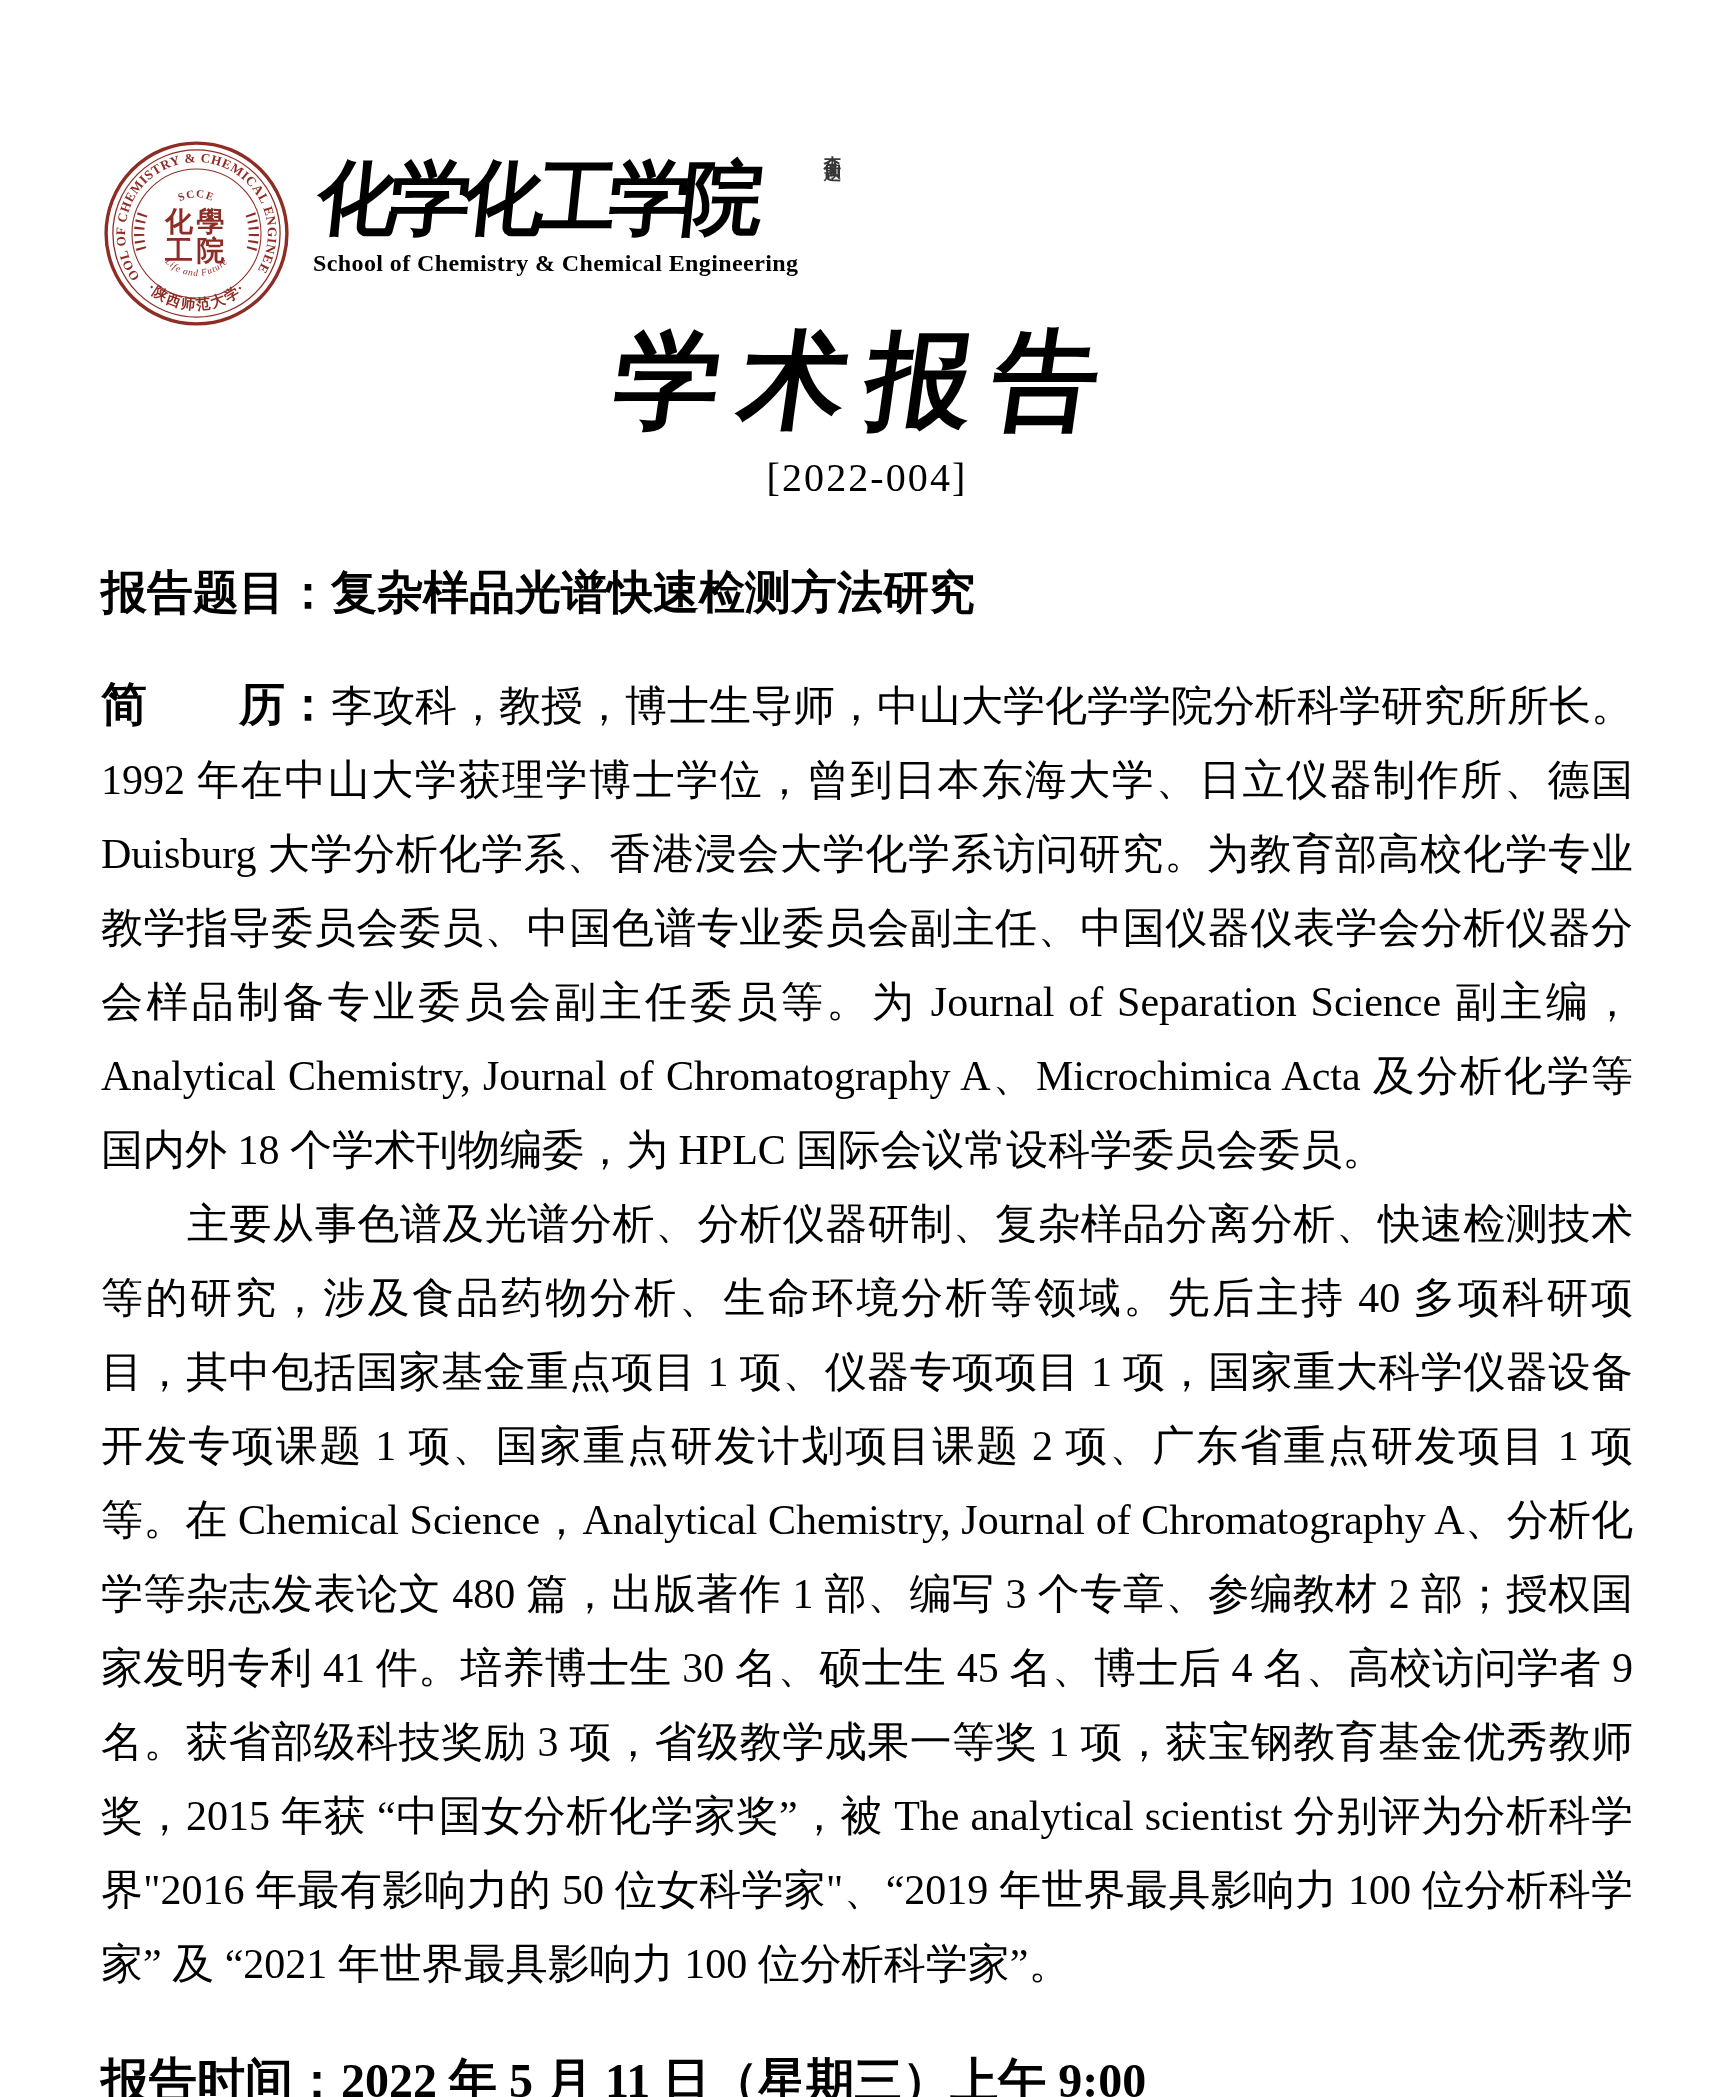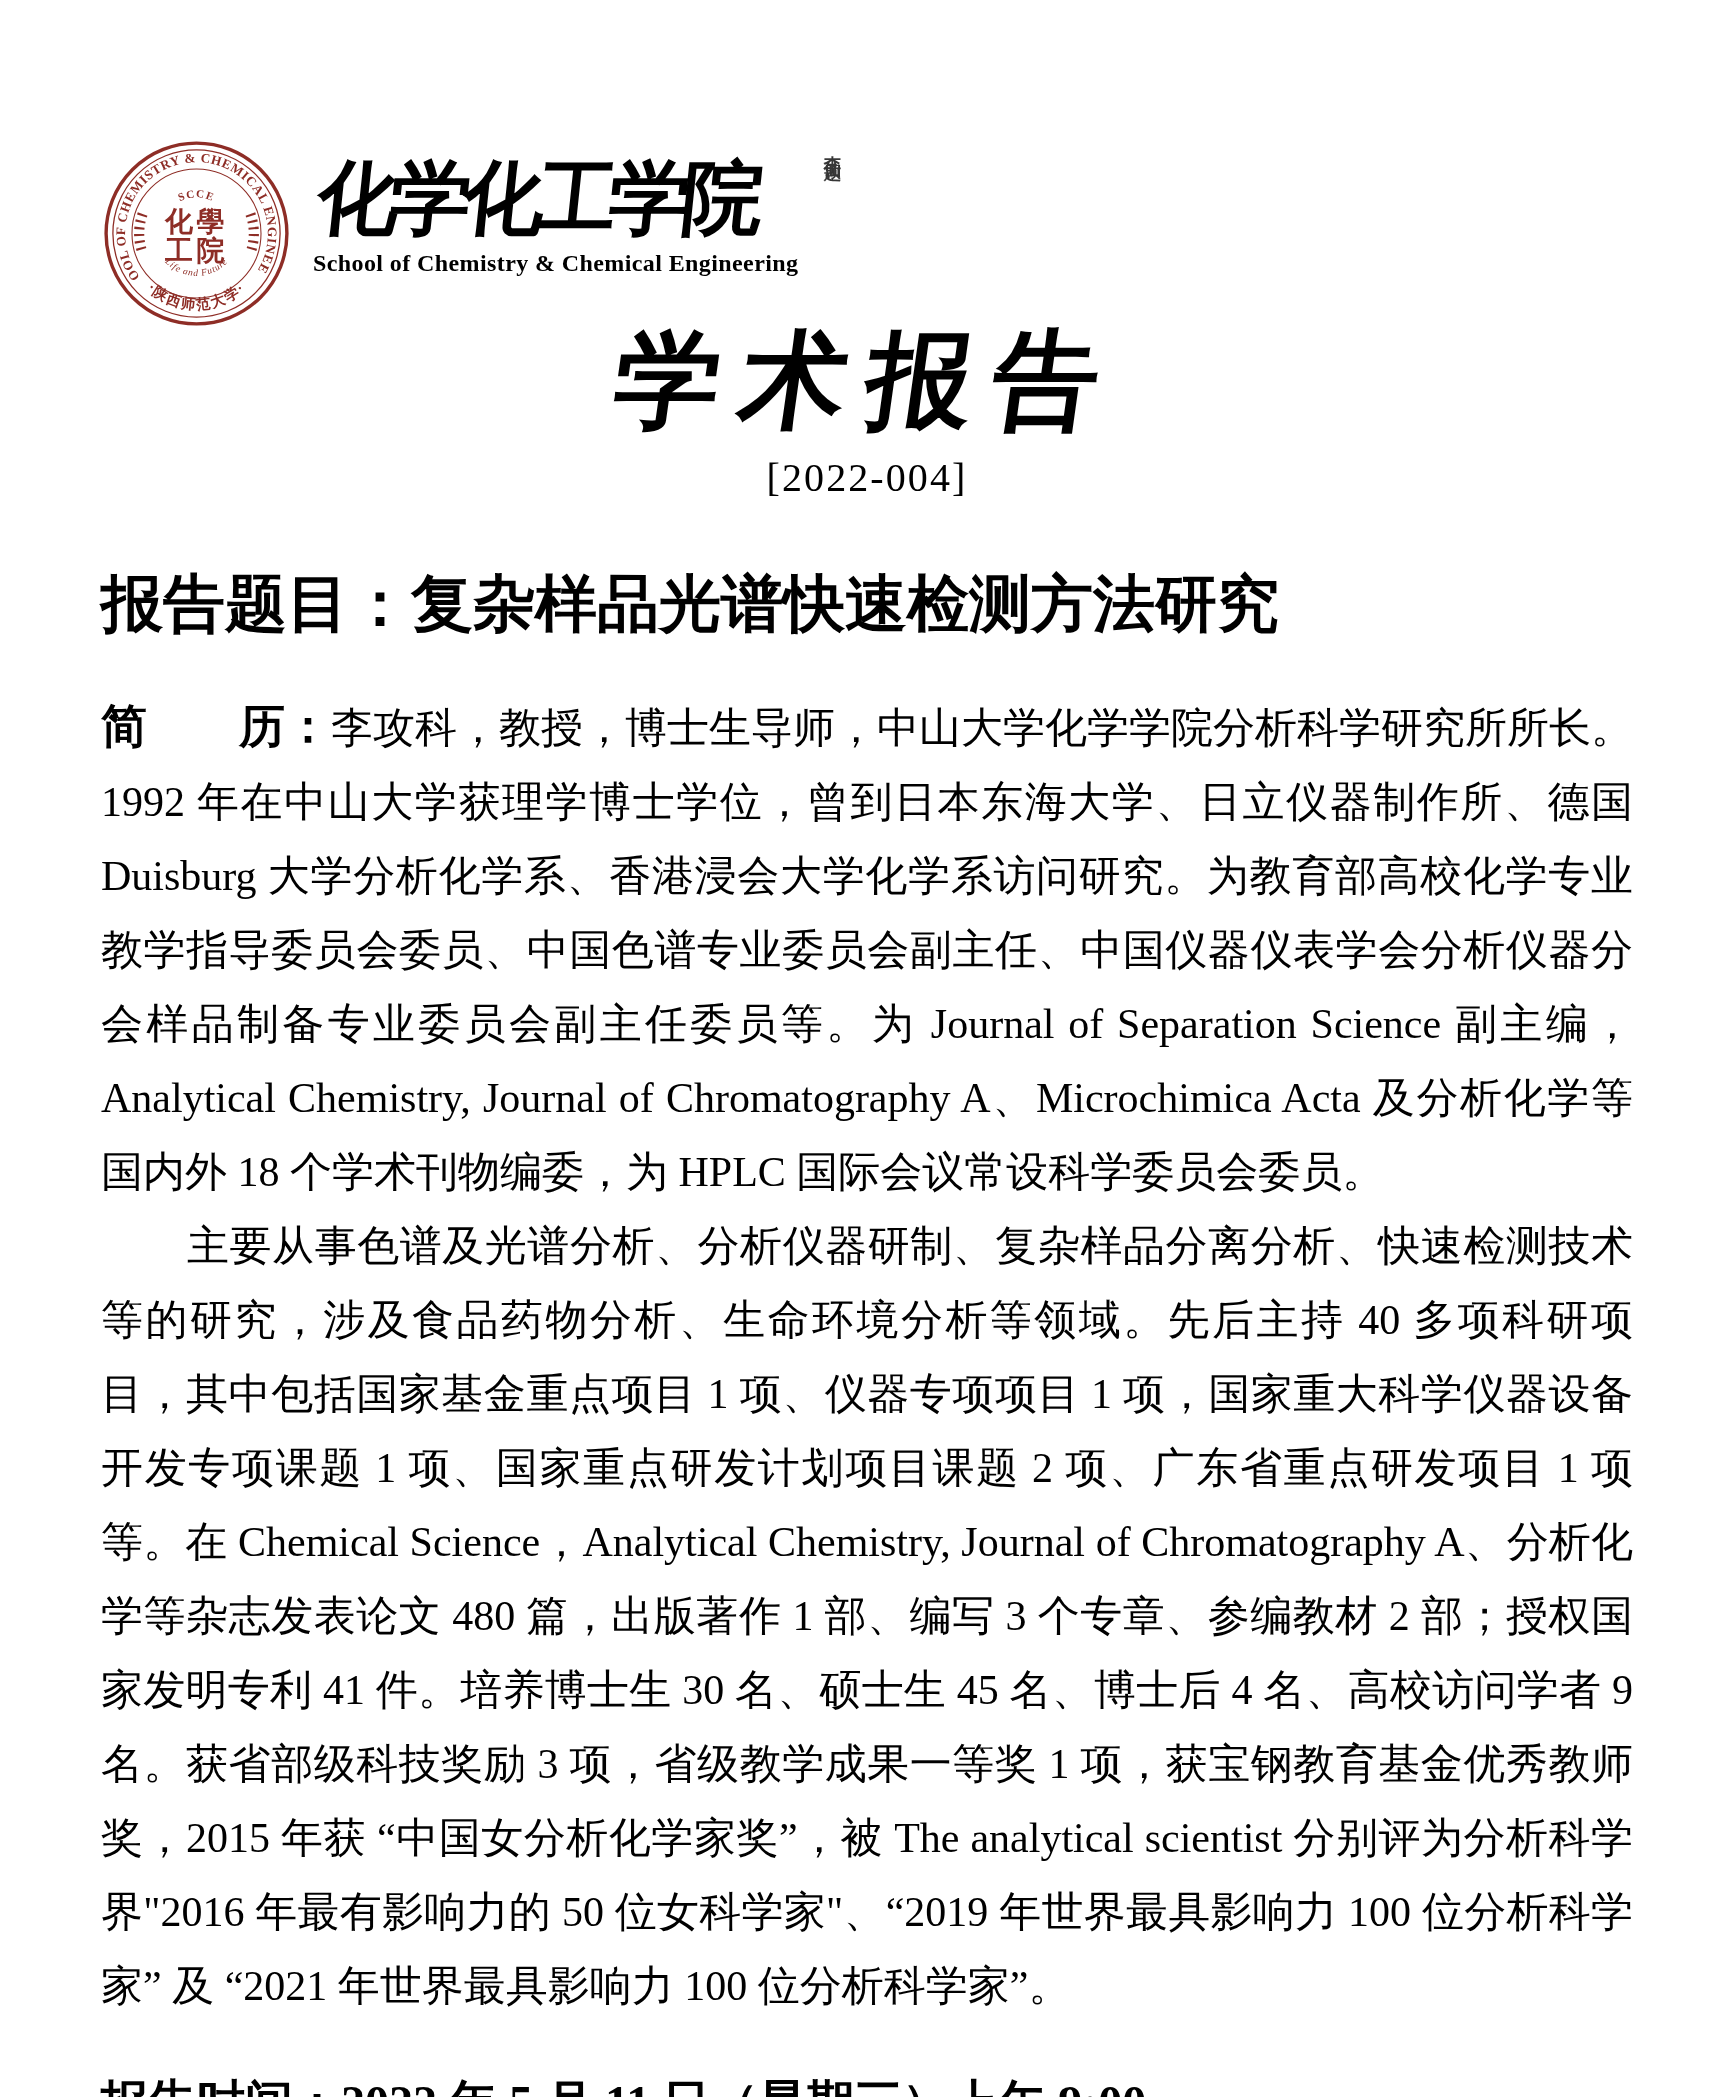--- a/index.html
+++ b/index.html
@@ -40,21 +40,21 @@
 
   
   .doc-title { text-align:center; margin-top:-10.5px; }
   .doc-title span {
     display:inline-block; font-size:106px; font-weight:900;
     letter-spacing:20px; transform:skewX(-8deg); line-height:1;
   }
   .issue { text-align:center; font-size:40px; margin-top:19px; letter-spacing:2.1px;font-family:Liberation Serif, serif; }
 
   
-  .field { font-size:62px; font-weight:bold; white-space:nowrap; }
+  .field { font-size:46px; font-weight:bold; white-space:nowrap; }
   .field-topic   { margin-top:61px; }
   .field-speaker { margin-top:42px; }
 
   
   .bio { margin-top:44px; font-size:42px; line-height:74px; text-align:justify; }
   .bio .bio-label { font-weight:bold; font-size:46px; }
   .bio p.cont { text-indent:86px; }
 
   
   .time-line   { margin-top:48px; font-size:48px; font-weight:bold; white-space:nowrap; }

